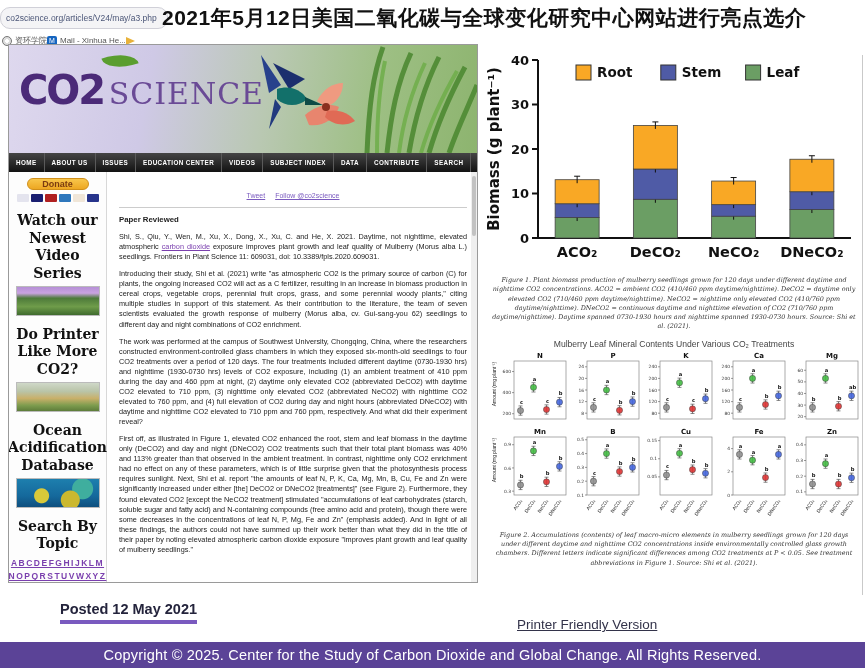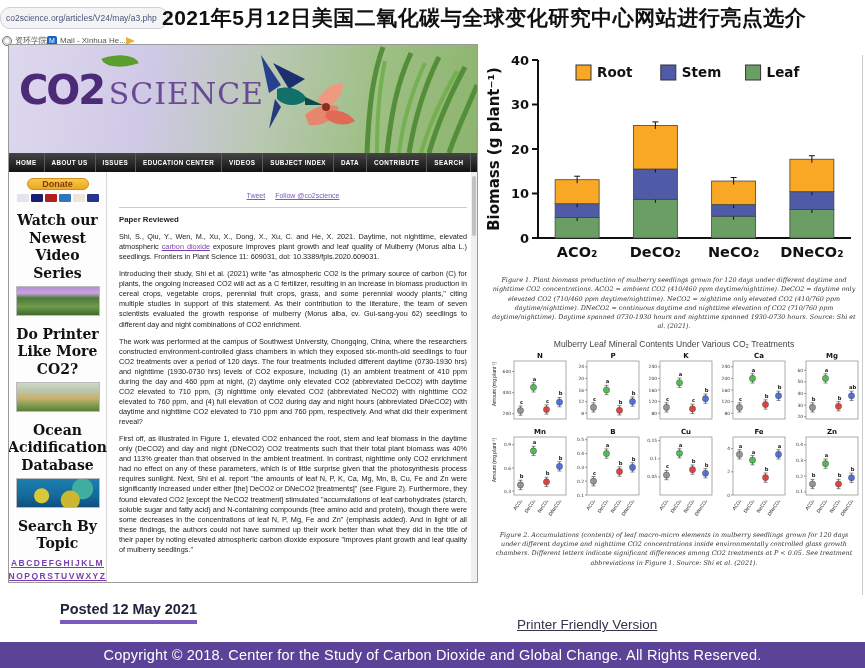--- a/index.html
+++ b/index.html
@@ -622,15 +622,15 @@
             <text x="64.5" y="74" font-size="4.6" text-anchor="end" font-family="'DejaVu Sans',sans-serif" font-weight="normal" fill="#222" transform="rotate(-55 64.5 74)">DNeCO₂</text>
           </svg>
         </div>
       </div>
     <div class="fig-caption">Figure 2. Accumulations (contents) of leaf macro-micro elements in mulberry seedlings grown for 120 days under different daytime and nighttime CO2 concentrations inside environmentally controlled glass growth chambers. Different letters indicate significant differences among CO2 treatments at P &lt; 0.05. See treatment abbreviations in Figure 1. Source: Shi et al. (2021).</div>
   </div>
 
   <div class="posted">Posted 12 May 2021</div>
   <div class="printer">Printer Friendly Version</div>
   <div class="copybar">
-    <span>Copyright © 2018. Center for the Study of Carbon Dioxide and Global Change. All Rights Reserved.</span>
+    <span>Copyright © 2025. Center for the Study of Carbon Dioxide and Global Change. All Rights Reserved.</span>
   </div>
 </div>
 
 </body></html>

